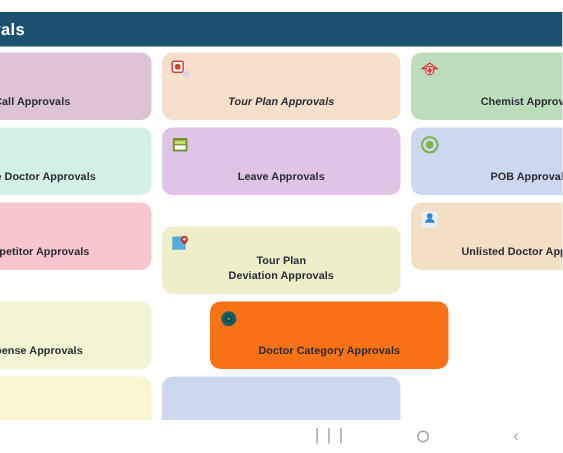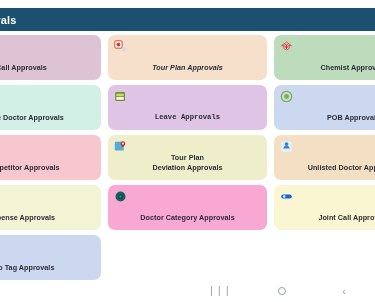--- a/index.html
+++ b/index.html
@@ -158,21 +158,21 @@
           <circle cx="8" cy="8.6" r="3.4" fill="#fff" stroke="#d0332e" stroke-width="1"></circle>
           <rect x="7.2" y="6.2" width="1.6" height="4.8" fill="#d0332e"></rect>
           <rect x="5.6" y="7.8" width="4.8" height="1.6" fill="#d0332e"></rect>
         </svg>
       </span>
       <span class="card-label">Chemist Approvals</span>
     </div>
     <div class="approval-card" style="background: rgb(210, 240, 230);">
       <span class="card-label">Delete Doctor Approvals</span>
     </div>
-    <div class="approval-card" style="background: rgb(223, 196, 230); font-family: Liberation Mono, monospace;">
+    <div class="approval-card" style="background: rgb(223, 196, 230);">
       <span class="card-icon">
         <svg width="13" height="13" viewBox="0 0 16 16">
           <rect x="1.5" y="2.5" width="12" height="11" rx="1" fill="#6f8f33"></rect>
           <rect x="3" y="4.5" width="9" height="3" fill="#c9d96a"></rect>
           <rect x="3" y="8.5" width="9" height="3.5" fill="#fdfbe8"></rect>
         </svg>
       </span>
       <span class="card-label">Leave Approvals</span>
     </div>
     <div class="approval-card" style="background: rgb(204, 216, 239);">
@@ -180,21 +180,21 @@
         <svg width="13" height="13" viewBox="0 0 16 16">
           <circle cx="8" cy="8" r="6.4" fill="none" stroke="#7cb342" stroke-width="1.6"></circle>
           <circle cx="8" cy="8" r="3" fill="#7cb342"></circle>
         </svg>
       </span>
       <span class="card-label">POB Approvals</span>
     </div>
     <div class="approval-card" style="background: rgb(247, 198, 206);">
       <span class="card-label">Competitor Approvals</span>
     </div>
-    <div class="approval-card" style="background: rgb(238, 238, 203);">
+    <div class="approval-card" style="background: rgb(238, 238, 203); margin-top: 16px;">
       <span class="card-icon">
         <svg width="13" height="13" viewBox="0 0 16 16">
           <rect x="1" y="2" width="11" height="11" rx="1" fill="#3b9fe0" opacity="0.85"></rect>
           <path d="M11 1.5c1.6 0 2.9 1.3 2.9 2.9 0 2.1-2.9 4.6-2.9 4.6S8.1 6.5 8.1 4.4c0-1.6 1.3-2.9 2.9-2.9z" fill="#c0392b"></path>
           <circle cx="11" cy="4.3" r="1.1" fill="#fff"></circle>
         </svg>
       </span>
       <span class="card-label">Tour Plan
 Deviation Approvals</span>
     </div>
@@ -204,21 +204,21 @@
           <rect x="1.5" y="1.5" width="13" height="13" rx="2" fill="#e8eef6"></rect>
           <path d="M4 10.5c0-2 1.8-3.4 4-3.4s4 1.4 4 3.4z" fill="#2f86d6"></path>
           <circle cx="8" cy="5" r="2.3" fill="#2f86d6"></circle>
         </svg>
       </span>
       <span class="card-label">Unlisted Doctor Approvals</span>
     </div>
     <div class="approval-card" style="background: rgb(242, 244, 212);">
       <span class="card-label">Expense Approvals</span>
     </div>
-    <div class="approval-card" style="background: #f9a8d4;">
+    <div class="approval-card" style="background: #f97316; margin-left: 32px;">
       <span class="card-icon">
         <svg width="13" height="13" viewBox="0 0 16 16">
           <circle cx="8" cy="8" r="6.2" fill="#16615e"></circle>
           <circle cx="8" cy="8" r="3.1" fill="#0d4b49"></circle>
           <circle cx="8" cy="8" r="1.3" fill="#2aa198"></circle>
         </svg>
       </span>
       <span class="card-label">Doctor Category Approvals</span>
     </div>
     <div class="approval-card" style="background: rgb(251, 246, 210);">

